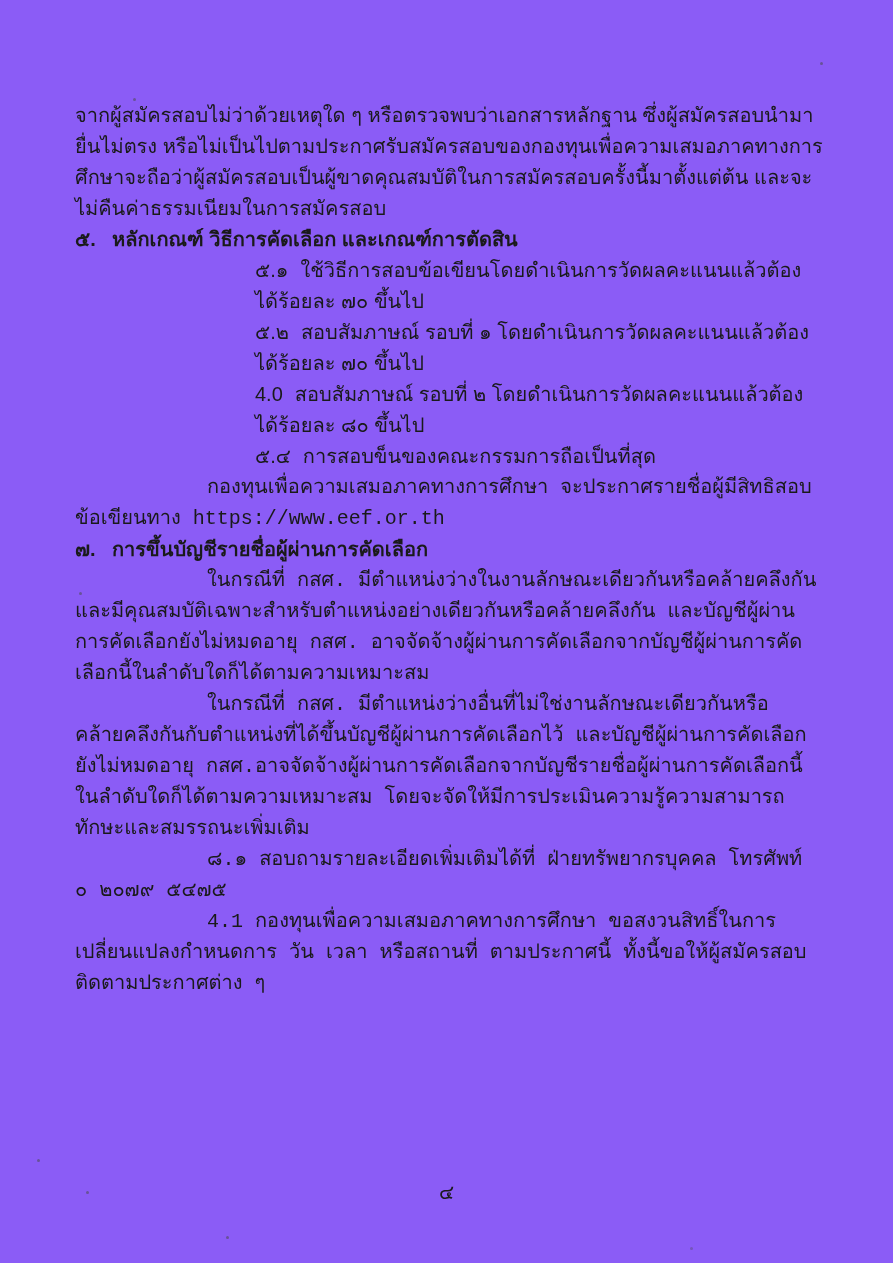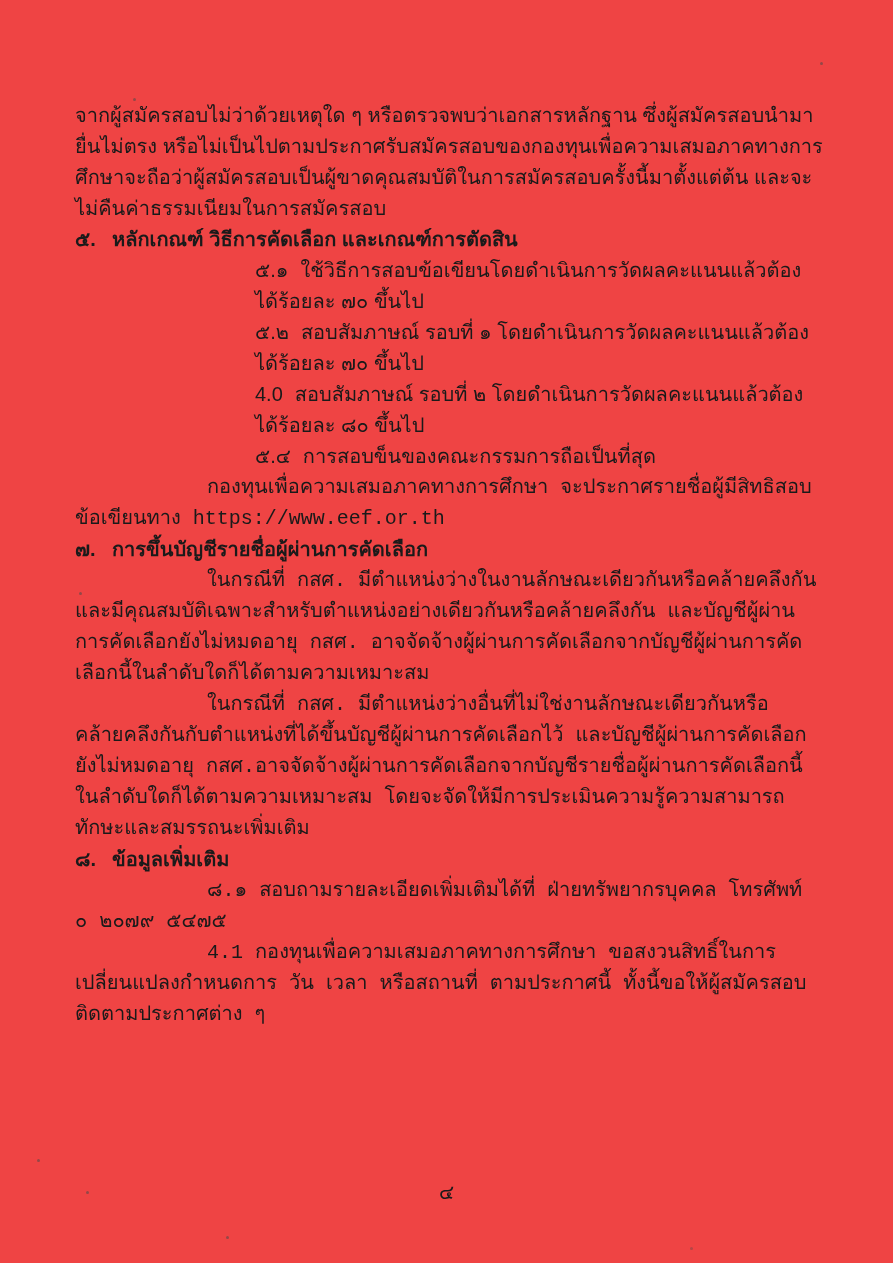--- a/index.html
+++ b/index.html
@@ -1,20 +1,20 @@
 <!DOCTYPE html>
 <html lang="th"><head>
 <meta charset="utf-8">
 <style>
   html, body { margin: 0; padding: 0; background: #ffffff; }
   .page {
     position: relative;
     width: 893px;
     height: 1263px;
-    background: #ef4444;
+    background: #8b5cf6;
     overflow: hidden;
     font-family: "Liberation Sans", "DejaVu Sans", sans-serif;
     color: #1a1a1a;
   }
   .content {
     position: absolute;
     left: 75px;
     top: 100px;
     width: 748px;
     font-size: 20px;
@@ -78,23 +78,20 @@
     </p>
 
     <p class="ipara">กองทุนเพื่อความเสมอภาคทางการศึกษา จะประกาศรายชื่อผู้มีสิทธิสอบข้อเขียนทาง https://www.eef.or.th</p>
 
     <p class="heading">
       <span class="num">๗.</span><span>การขึ้นบัญชีรายชื่อผู้ผ่านการคัดเลือก</span>
     </p>
     <p class="ipara">ในกรณีที่ กสศ. มีตำแหน่งว่างในงานลักษณะเดียวกันหรือคล้ายคลึงกันและมีคุณสมบัติเฉพาะสำหรับตำแหน่งอย่างเดียวกันหรือคล้ายคลึงกัน และบัญชีผู้ผ่านการคัดเลือกยังไม่หมดอายุ กสศ. อาจจัดจ้างผู้ผ่านการคัดเลือกจากบัญชีผู้ผ่านการคัดเลือกนี้ในลำดับใดก็ได้ตามความเหมาะสม</p>
     <p class="ipara">ในกรณีที่ กสศ. มีตำแหน่งว่างอื่นที่ไม่ใช่งานลักษณะเดียวกันหรือคล้ายคลึงกันกับตำแหน่งที่ได้ขึ้นบัญชีผู้ผ่านการคัดเลือกไว้ และบัญชีผู้ผ่านการคัดเลือกยังไม่หมดอายุ กสศ.อาจจัดจ้างผู้ผ่านการคัดเลือกจากบัญชีรายชื่อผู้ผ่านการคัดเลือกนี้ในลำดับใดก็ได้ตามความเหมาะสม โดยจะจัดให้มีการประเมินความรู้ความสามารถ ทักษะและสมรรถนะเพิ่มเติม</p>
 
-    <p class="heading gap-lg">
-      <span class="num">๘.</span><span>ข้อมูลเพิ่มเติม</span>
-    </p>
     <p class="ipara">๘.๑ สอบถามรายละเอียดเพิ่มเติมได้ที่ ฝ่ายทรัพยากรบุคคล โทรศัพท์ ๐ ๒๐๗๙ ๕๔๗๕</p>
     <p class="ipara">4.1 กองทุนเพื่อความเสมอภาคทางการศึกษา ขอสงวนสิทธิ์ในการเปลี่ยนแปลงกำหนดการ วัน เวลา หรือสถานที่ ตามประกาศนี้ ทั้งนี้ขอให้ผู้สมัครสอบติดตามประกาศต่าง ๆ</p>
 
   </div>
 
   <div class="page-number">๔</div>
 
   <span class="speck s1"></span>
   <span class="speck s2"></span>
   <span class="speck s3"></span>

